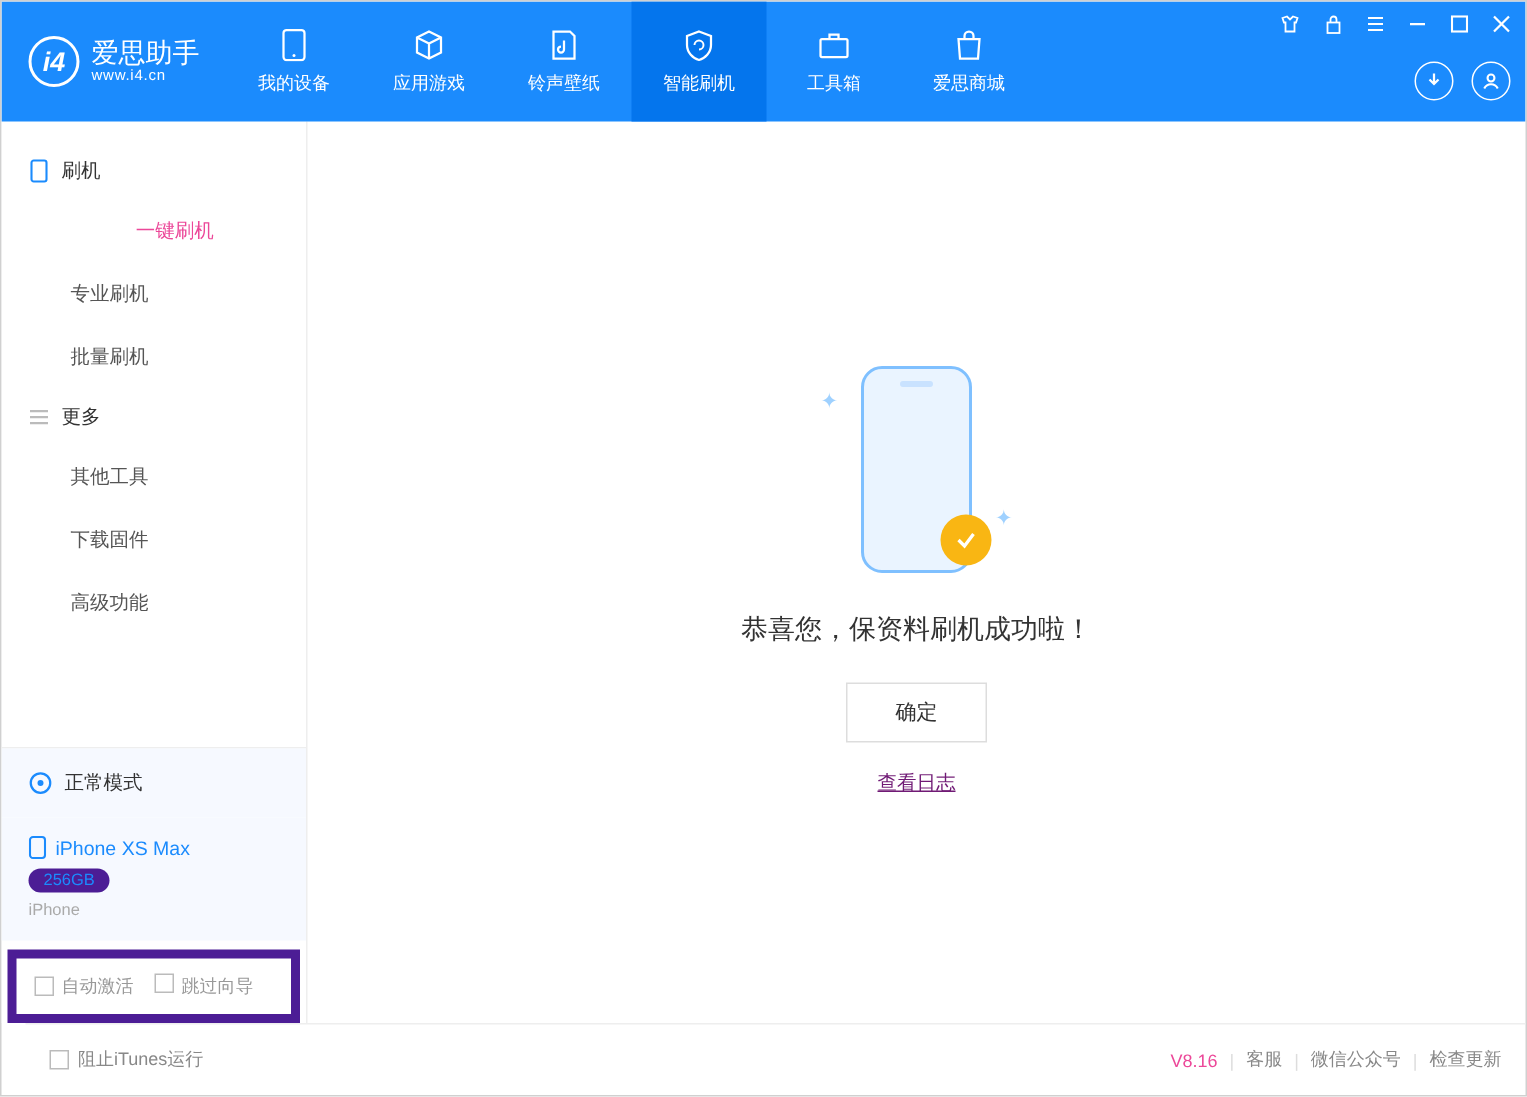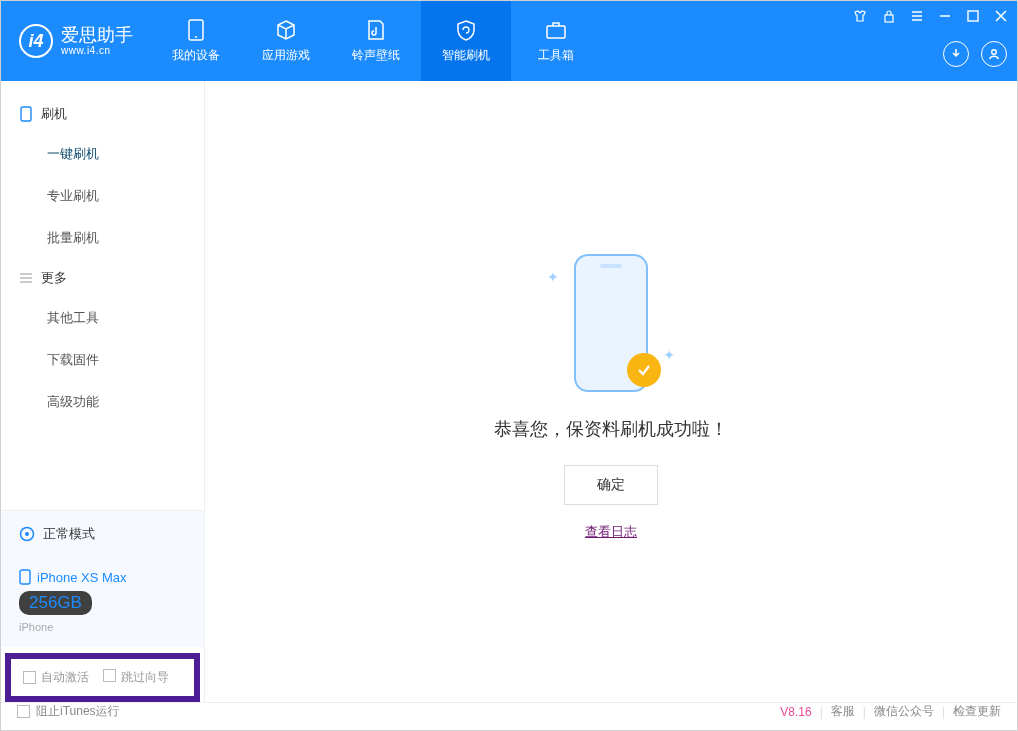--- a/index.html
+++ b/index.html
@@ -26,48 +26,48 @@
 
 
 .body { flex: 1; display: flex; min-height: 0; }
 
 
 .sidebar { width: 204px; border-right: 1px solid #eee; display: flex; flex-direction: column; background: #fff; }
 .side-scroll { flex: 1; overflow: auto; padding-top: 14px; }
 .side-group { font-size: 13px; color: #333; font-weight: 500; padding: 10px 18px; display: flex; align-items: center; gap: 8px; }
 .side-group .gicon { width: 14px; height: 14px; display: inline-flex; align-items: center; justify-content: center; }
 .side-item { font-size: 13px; color: #555; padding: 12px 18px 12px 46px; cursor: pointer; }
-.side-item.active { color: #0c4a6e; }
+.side-item.active { color: #ec4899; text-align: center; }
 
 .side-bottom { border-top: 1px solid #eee; }
 .mode-row { padding: 14px 18px; display: flex; align-items: center; gap: 8px; font-size: 13px; color: #333; background: #f6f9ff; }
 .device-row { padding: 12px 18px 14px; background: #f6f9ff; }
 .device-name { color: #1b8bfd; font-size: 13px; font-weight: 500; display: flex; align-items: center; gap: 6px; }
-.storage { margin-top: 6px; display: inline-block; background: #404040; color: #1b8bfd; font-size: 17px; padding: 2px 10px; border-radius: 10px; }
+.storage { margin-top: 6px; display: inline-block; background: #4c1d95; color: #1b8bfd; font-size: 11px; padding: 2px 10px; border-radius: 10px; }
 .device-type { font-size: 11px; color: #aaa; margin-top: 6px; }
 
 .opts-row { border: 6px solid #4c1d95; margin: 6px 4px 0; padding: 10px 12px; display: flex; gap: 14px; font-size: 12px; color: #999; align-items: center; }
 .chk { width: 13px; height: 13px; border: 1px solid #bbb; display: inline-block; }
 
 
 .main { flex: 1; display: flex; flex-direction: column; align-items: center; justify-content: center; position: relative; }
 .phone-wrap { position: relative; width: 180px; height: 160px; display: flex; align-items: center; justify-content: center; }
 .phone { width: 74px; height: 138px; border: 2.5px solid #7fc0ff; border-radius: 14px; background: #eaf4ff; position: relative; }
 .phone::before { content: ""; position: absolute; top: 8px; left: 50%; transform: translateX(-50%); width: 22px; height: 4px; background: #c9e2ff; border-radius: 2px; }
 .check-badge { position: absolute; right: 40px; bottom: 16px; width: 34px; height: 34px; background: #f9b613; border-radius: 50%; display: flex; align-items: center; justify-content: center; color: #fff; }
 .sparkle { position: absolute; color: #9fd1ff; font-size: 14px; }
 .s1 { left: 26px; top: 26px; }
 .s2 { right: 26px; bottom: 40px; }
 
 .msg { font-size: 18px; color: #333; margin-top: 14px; }
 .ok-btn { margin-top: 24px; border: 1px solid #ddd; background: #fff; padding: 10px 32px; font-size: 14px; color: #333; cursor: pointer; }
 .log-link { margin-top: 18px; color: #701a75; font-size: 13px; text-decoration: underline; cursor: pointer; }
 
 
-.footer { height: 28px; border-top: 1px solid #eee; display: flex; align-items: flex-start; padding: 0 16px; font-size: 12px; color: #888; }
+.footer { height: 48px; border-top: 1px solid #eee; display: flex; align-items: center; padding: 0 16px; font-size: 12px; color: #888; margin-left: 16px; }
 .footer-left { display: flex; align-items: center; gap: 6px; }
 .footer-right { margin-left: auto; display: flex; align-items: center; gap: 8px; }
 .footer-right .sep { color: #ddd; }
 .version { color: #ec4899; }
 .flink { cursor: pointer; }
 
 svg { display: block; }
 </style>
 </head>
 <body>
@@ -117,20 +117,28 @@
       <span>智能刷机</span>
     </div>
     <div class="tab">
       <span class="tab-icon">
           <svg width="22" height="20" viewBox="0 0 22 20">
             <rect x="2" y="6" width="18" height="12" rx="1" fill="none" stroke="#fff" stroke-width="1.5"></rect>
             <path d="M8 6 V3 H14 V6" fill="none" stroke="#fff" stroke-width="1.5"></path>
           </svg>
         </span>
       <span>工具箱</span>
+    </div>
+    <div class="tab">
+      <span class="tab-icon">
+          <svg width="20" height="22" viewBox="0 0 20 22">
+            <path d="M3 7 H17 L16 20 H4 Z M7 7 V5 A3 3 0 0 1 13 5 V7" fill="none" stroke="#fff" stroke-width="1.5"></path>
+          </svg>
+        </span>
+      <span>爱思商城</span>
     </div>
   </div>
   <div class="header-right">
     <div class="win-controls">
       <span>
           <svg width="14" height="14" viewBox="0 0 14 14">
             <path d="M2 3 L5 2 L7 4 L9 2 L12 3 L11 6 L10 6 V12 H4 V6 L3 6 Z" fill="none" stroke="#fff" stroke-width="1.2"></path>
           </svg>
         </span>
       <span>

